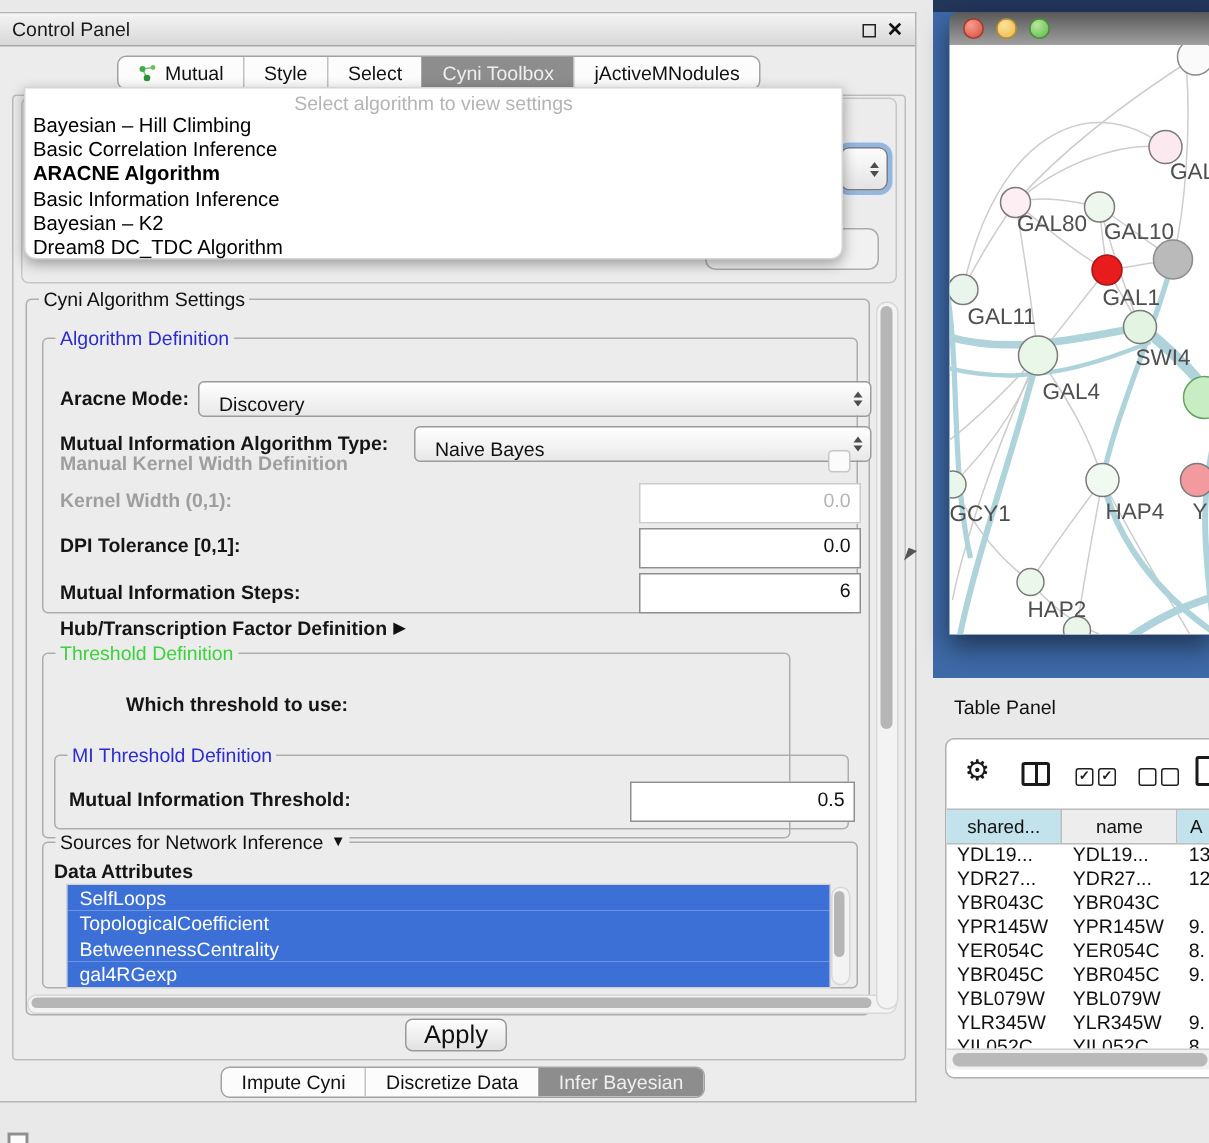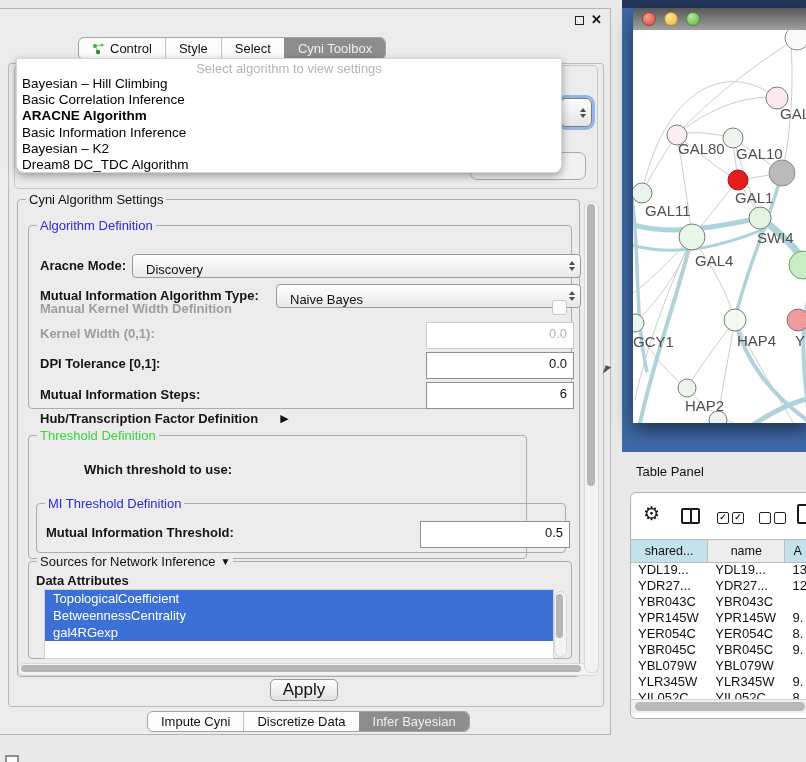--- a/index.html
+++ b/index.html
@@ -111,44 +111,50 @@
 
   #cursor-arrow{left:604px;top:366px;width:0;height:0;border-left:6px solid #555;border-bottom:9px solid transparent;
                 transform:rotate(20deg)}
   #dock-icon{left:5px;top:755px;width:14px;height:10px;border:2px solid #909090;background:#fcfcfc}
 </style>
 </head>
 <body>
 
 <div class="abs" id="cp">
 
+  <div class="abs" id="cp-titlebar">
+    <span>Control Panel</span>
+  </div>
   <div class="abs" id="cp-float"></div>
   <div class="abs" id="cp-close">✕</div>
 
   <div class="abs seg" id="cp-tabs">
     <div class="s">
       <span class="net-icon">
         <svg width="13" height="12" viewBox="0 0 13 12">
           <line x1="3" y1="3" x2="10" y2="2" stroke="#7bbf6a" stroke-width="1"></line>
           <line x1="3" y1="3" x2="6" y2="9" stroke="#7bbf6a" stroke-width="1"></line>
           <circle cx="3" cy="3" r="2" fill="#3fae49"></circle>
           <circle cx="10" cy="2" r="1.6" fill="#69c25b"></circle>
           <circle cx="6" cy="9" r="2.2" fill="#2e8f3a"></circle>
         </svg>
       </span>
-      <span>Control</span>
+      <span>Mutual</span>
     </div>
     <div class="s">
       <span>Style</span>
     </div>
     <div class="s">
       <span>Select</span>
     </div>
     <div class="s sel">
       <span>Cyni Toolbox</span>
+    </div>
+    <div class="s">
+      <span>jActiveMNodules</span>
     </div>
   </div>
 
   <div class="abs" id="content-panel"></div>
   <div class="abs" id="under-group"></div>
   <div class="abs" id="combo-focused">
     <span class="stepper">
         <span class="tri-up"></span>
         <span class="tri-down"></span>
       </span>
@@ -196,21 +202,21 @@
 
   <span class="lbl disabled" style="left:40px;top:317px">Kernel Width (0,1):</span>
   <div class="field disabled" style="left:426px;top:313px;width:140px">0.0</div>
 
   <span class="lbl" style="left:40px;top:347px">DPI Tolerance [0,1]:</span>
   <div class="field" style="left:426px;top:343px;width:140px">0.0</div>
 
   <span class="lbl" style="left:40px;top:378px">Mutual Information Steps:</span>
   <div class="field" style="left:426px;top:373px;width:140px">6</div>
 
-  <div class="abs" style="left:40px;top:402px;display:flex;align-items:center;gap:22px">
+  <div class="abs" style="left:40px;top:402px;display:flex;align-items:center;gap:4px">
     <span class="lbl" style="position:static">Hub/Transcription Factor Definition</span>
     <span class="arrow-r">▶</span>
   </div>
 
   <div class="abs group" style="left:28px;top:426px;width:499px;height:124px">
     <span class="gtitle green">Threshold Definition</span>
   </div>
   <span class="lbl" style="left:84px;top:453px">Which threshold to use:</span>
 
   <div class="abs group" style="left:36px;top:494px;width:530px;height:50px">
@@ -220,20 +226,21 @@
   <div class="field" style="left:420px;top:512px;width:142px">0.5</div>
 
   <div class="abs group" style="left:28px;top:552px;width:544px;height:98px">
     <span class="gtitle">
       <span>Sources for Network Inference</span>
       <span class="arrow-d">▼</span>
     </span>
   </div>
   <span class="lbl" style="left:36px;top:564px">Data Attributes</span>
   <div class="dlist" style="left:44px;top:580px;width:508px;height:68px">
+    <div class="ditem">SelfLoops</div>
     <div class="ditem">TopologicalCoefficient</div>
     <div class="ditem">BetweennessCentrality</div>
     <div class="ditem">gal4RGexp</div>
   </div>
   <div class="sbtrack" style="left:554px;top:582px;width:11px;height:64px">
     <div class="sbthumb" style="left:1px;top:2px;width:7px;height:44px"></div>
   </div>
 
   <div class="sbtrack" style="left:18px;top:654px;width:578px;height:11px;border-radius:6px">
     <div class="sbthumb" style="left:2px;top:1px;width:560px;height:7px"></div>

